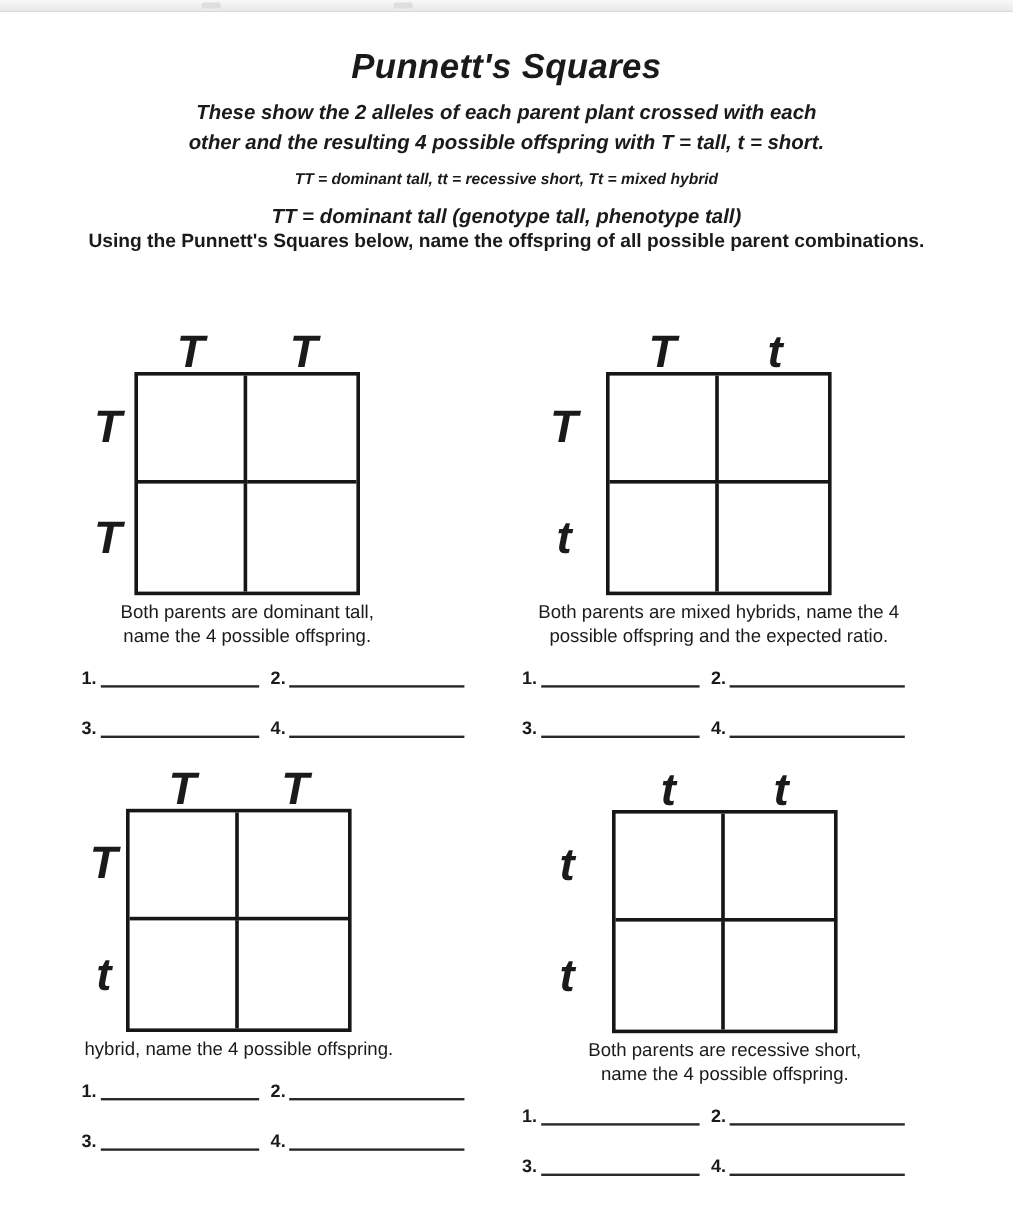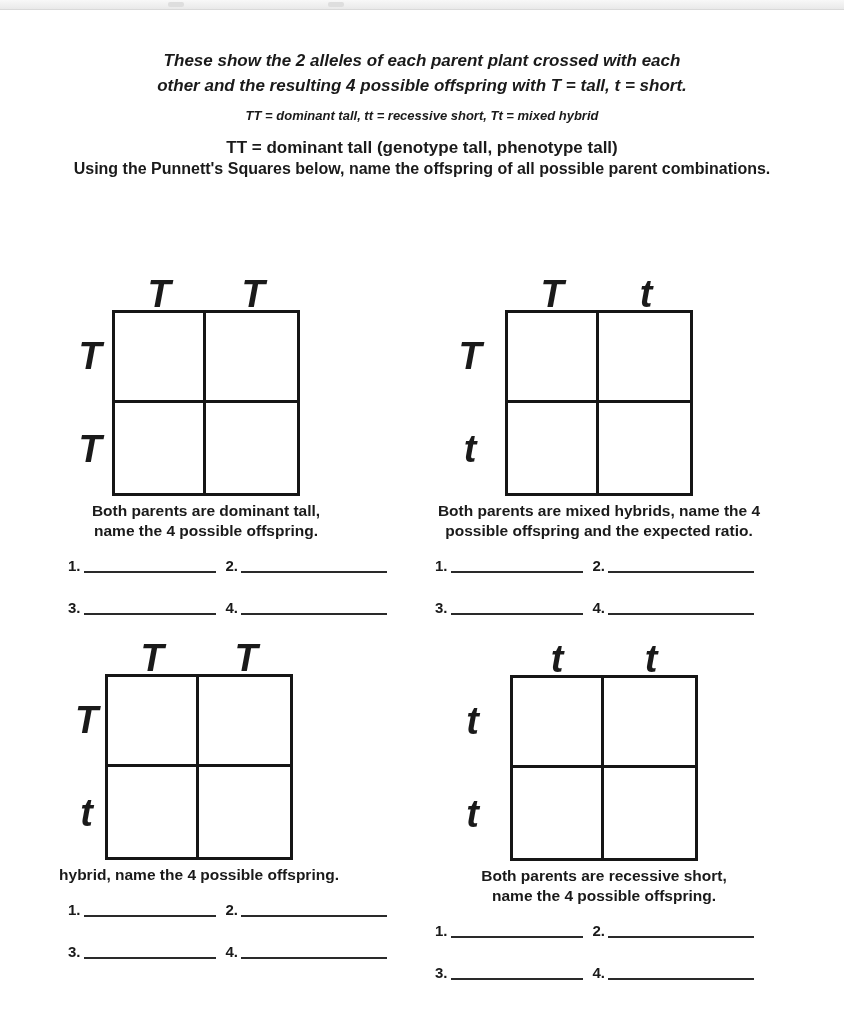--- a/index.html
+++ b/index.html
@@ -39,21 +39,21 @@
     font-size:17px; font-weight:bold; font-style:italic;
     line-height:25px;
   }
   .summary {
     margin-top:10px;
     font-size:13px; font-weight:bold; font-style:italic;
   }
   .geno {
     margin-top:13px;
     display:inline-block; text-align:center;
-    font-size:17px; font-weight:bold; 
+    font-size:17px; font-weight:bold; font-style:italic;
     line-height:24px;
   }
   .instruction {
     font-size:16px; font-weight:bold;
   }
 
   
   .psq-block { position:absolute; width:340px; }
   .b1 { left:68px;  top:276px; --lbl:44px; }
   .b2 { left:435px; top:276px; --lbl:70px; }
@@ -88,21 +88,21 @@
   }
   .cell.ctl { border-right:3px solid #161616; border-bottom:3px solid #161616; }
   .cell.ctr { border-bottom:3px solid #161616; }
   .cell.cbl { border-right:3px solid #161616; }
 
   .psq-caption {
     width:330px;
     margin-left:calc(var(--lbl) + 94px - 165px);
     margin-top:5px;
     text-align:center;
-    font-size:15.5px; font-weight:bold; line-height:20px;
+    font-size:15.5px; font-weight:normal; line-height:20px;
   }
   .cap-line { white-space:nowrap; }
 
   .blank-row {
     display:flex; align-items:flex-end;
     margin-top:17px;
     font-size:15px; font-weight:bold;
   }
   .blank-row.second { margin-top:27px; }
   .bnum { margin-right:3px; line-height:15px; }
@@ -117,20 +117,21 @@
 <body>
 
 <div id="page">
 
   <div class="top-strip">
     <span class="notch n1"></span>
     <span class="notch n2"></span>
   </div>
 
   <div class="header">
+    <div class="title">Punnett's Squares</div>
     <div class="intro">
       <div>These show the 2 alleles of each parent plant crossed with each</div>
       <div>other and the resulting 4 possible offspring with T = tall, t = short.</div>
     </div>
     <div class="summary">TT = dominant tall, tt = recessive short, Tt = mixed hybrid</div>
     <div>
       <div class="geno">
         <div>TT = dominant tall (genotype tall, phenotype tall)</div>
       </div>
     </div>

